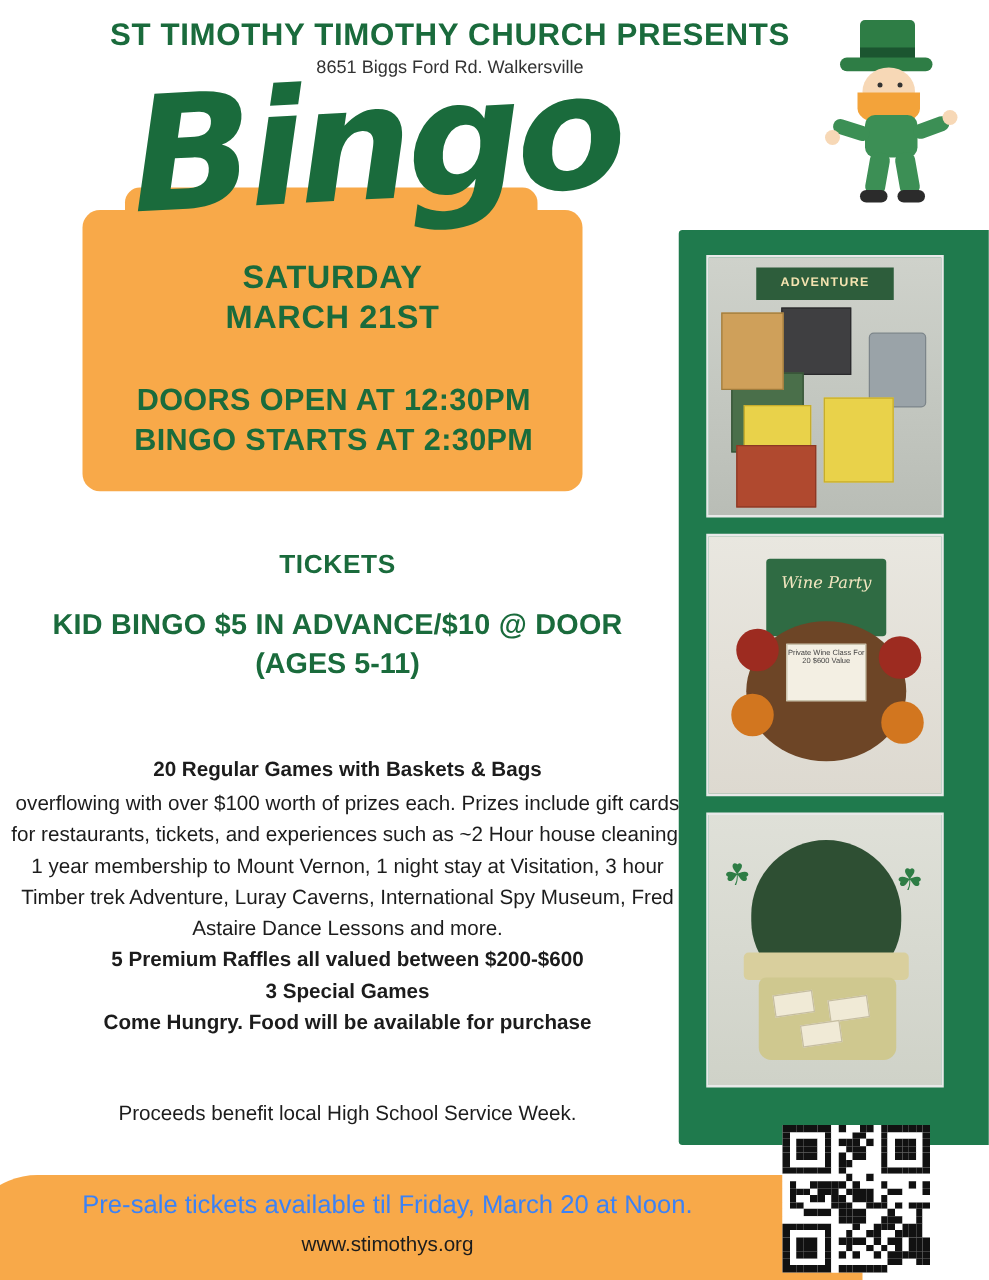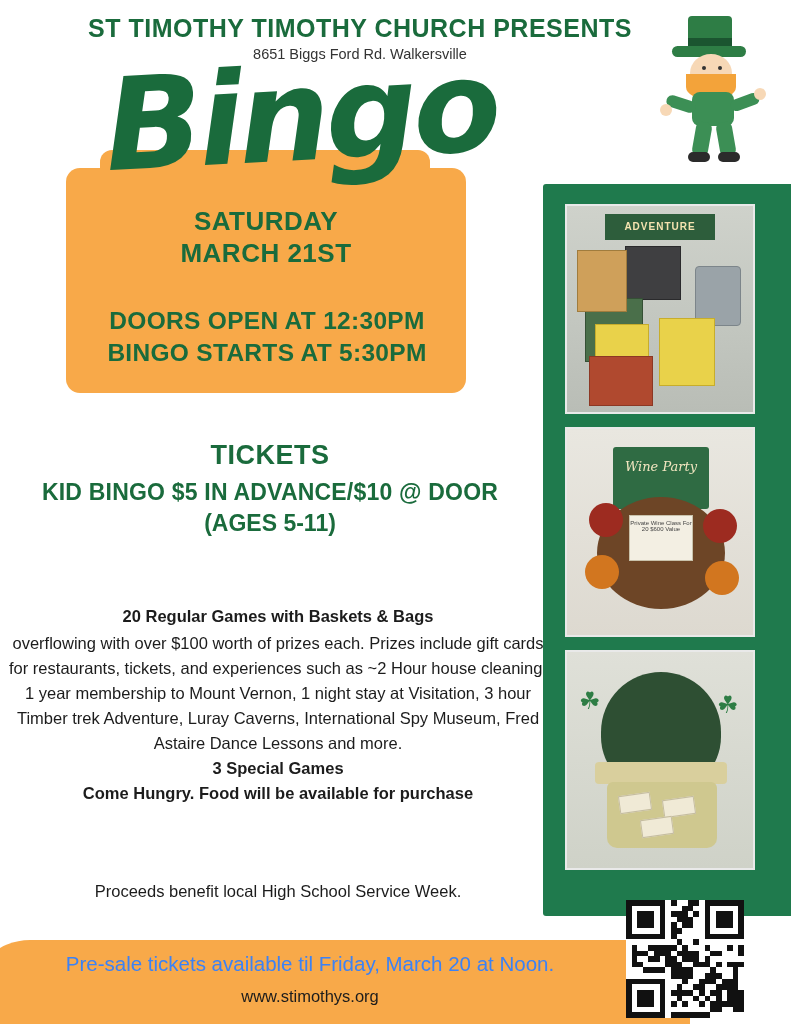--- a/index.html
+++ b/index.html
@@ -112,23 +112,23 @@
   .tickets-wrap {
     position: absolute;
     left: 10px;
     top: 440px;
     width: 520px;
     text-align: center;
     color: #1a6b3c;
     font-weight: bold;
   }
   .tickets-head {
-    font-size: 27px;
+    font-size: 21px;
     letter-spacing: 0.5px;
-    margin-bottom: 6px;
+    margin-bottom: 20px;
   }
   .tickets-line {
     font-size: 23px;
     line-height: 1.35;
     letter-spacing: 0.2px;
   }
   .tickets-ages {
     font-size: 23px;
     line-height: 1.35;
   }
@@ -373,32 +373,33 @@
 
   <div class="bingo-word">Bingo</div>
 
   <div class="date-block">
     <div class="date-line1">SATURDAY</div>
     <div class="date-line2">MARCH 21ST</div>
   </div>
 
   <div class="times-block">
     <div class="time-line">DOORS OPEN AT 12:30PM</div>
-    <div class="time-line">BINGO STARTS AT 5:30PM</div>
+    <div class="time-line">BINGO STARTS AT 2:30PM</div>
   </div>
 
   <div class="tickets-wrap">
     <div class="tickets-head">TICKETS</div>
     <div class="tickets-line">KID BINGO $5 IN ADVANCE/$10 @ DOOR</div>
     <div class="tickets-ages">(AGES 5-11)</div>
   </div>
 
   <div class="body-wrap">
     <div class="body-head">20 Regular Games with Baskets &amp; Bags</div>
     <div class="body-para">overflowing with over $100 worth of prizes each. Prizes include gift cards for restaurants, tickets, and experiences such as ~2 Hour house cleaning, 1 year membership to Mount Vernon, 1 night stay at Visitation, 3 hour Timber trek Adventure, Luray Caverns, International Spy Museum, Fred Astaire Dance Lessons and more.</div>
+    <div class="body-strong">5 Premium Raffles all valued between $200-$600</div>
     <div class="body-strong">3 Special Games</div>
     <div class="body-strong">Come Hungry. Food will be available for purchase</div>
   </div>
   <div class="proceeds">Proceeds benefit local High School Service Week.</div>
 
   <div class="bottom-band"></div>
   <div class="presale">Pre-sale tickets available til Friday, March 20 at Noon.</div>
   <div class="website">www.stimothys.org</div>
 
   <div class="basket-frame">

